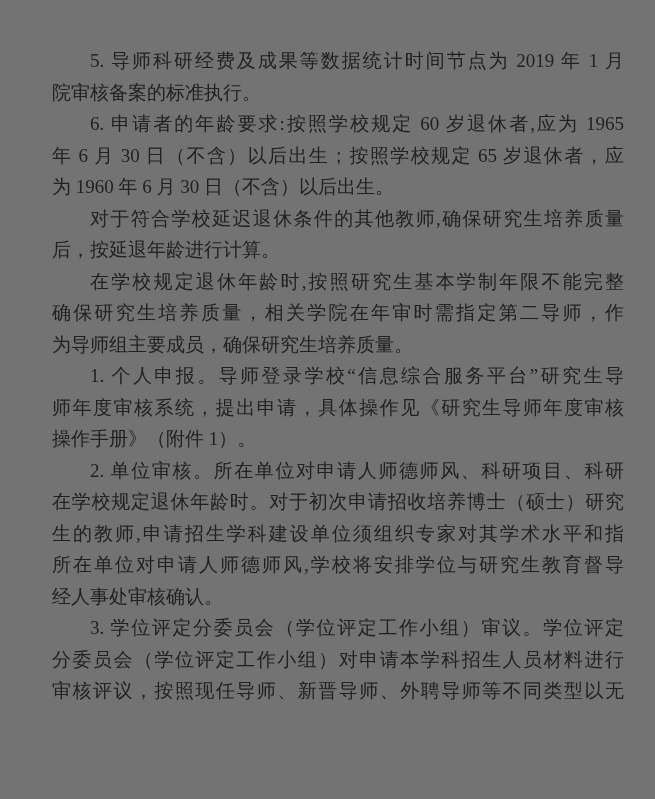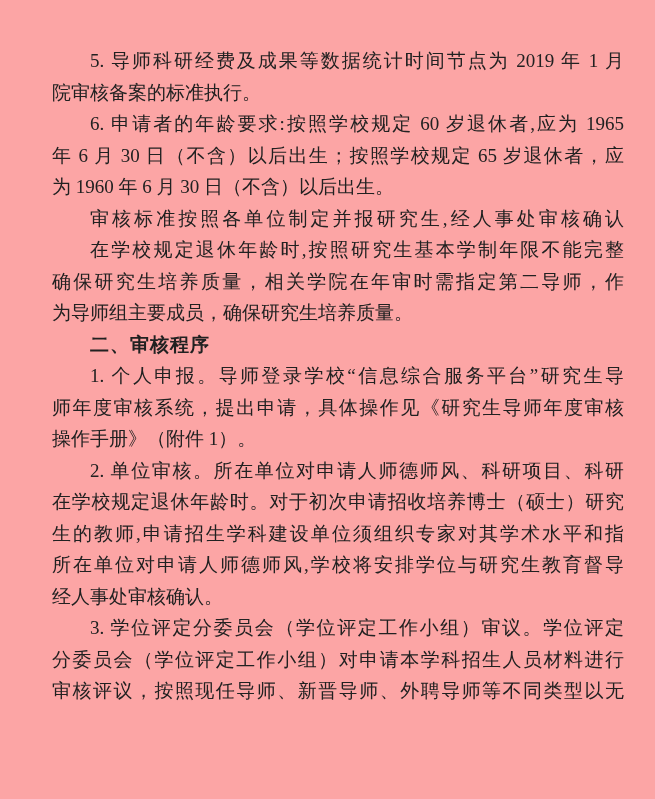--- a/index.html
+++ b/index.html
@@ -45,41 +45,39 @@
     font-weight: 700;
     font-family: "Liberation Sans", "DejaVu Sans", sans-serif;
     text-align: left;
     text-align-last: left;
     letter-spacing: 1px;
   }
 </style>
 </head>
 <body>
 
-<div class="page" style="background: #fca5a5;">
+<div class="page" style="background: #737373;">
   <div class="content" id="content" style="color: rgb(33, 33, 33);">
       <div class="para body">
         <div class="line indent">5. 导师科研经费及成果等数据统计时间节点为 2019 年 1 月</div>
         <div class="line para-end">院审核备案的标准执行。</div>
       </div>
       <div class="para body">
         <div class="line indent">6. 申请者的年龄要求:按照学校规定 60 岁退休者,应为 1965</div>
         <div class="line">年 6 月 30 日（不含）以后出生；按照学校规定 65 岁退休者，应</div>
         <div class="line para-end">为 1960 年 6 月 30 日（不含）以后出生。</div>
       </div>
       <div class="para body">
-        <div class="line indent">审核标准按照各单位制定并报研究生,经人事处审核确认</div>
+        <div class="line indent">对于符合学校延迟退休条件的其他教师,确保研究生培养质量</div>
+        <div class="line para-end">后，按延退年龄进行计算。</div>
       </div>
       <div class="para body">
         <div class="line indent">在学校规定退休年龄时,按照研究生基本学制年限不能完整</div>
         <div class="line">确保研究生培养质量，相关学院在年审时需指定第二导师，作</div>
         <div class="line para-end">为导师组主要成员，确保研究生培养质量。</div>
-      </div>
-      <div class="para heading">
-        <div class="line indent para-end">二、审核程序</div>
       </div>
       <div class="para body">
         <div class="line indent">1. 个人申报。导师登录学校“信息综合服务平台”研究生导</div>
         <div class="line">师年度审核系统，提出申请，具体操作见《研究生导师年度审核</div>
         <div class="line para-end">操作手册》（附件 1）。</div>
       </div>
       <div class="para body">
         <div class="line indent">2. 单位审核。所在单位对申请人师德师风、科研项目、科研</div>
         <div class="line">在学校规定退休年龄时。对于初次申请招收培养博士（硕士）研究</div>
         <div class="line">生的教师,申请招生学科建设单位须组织专家对其学术水平和指</div>

